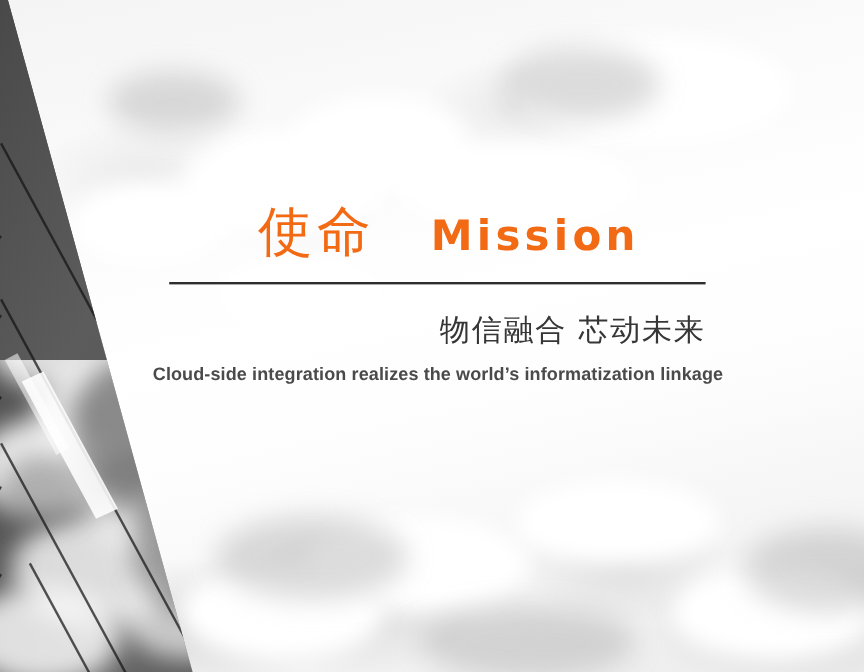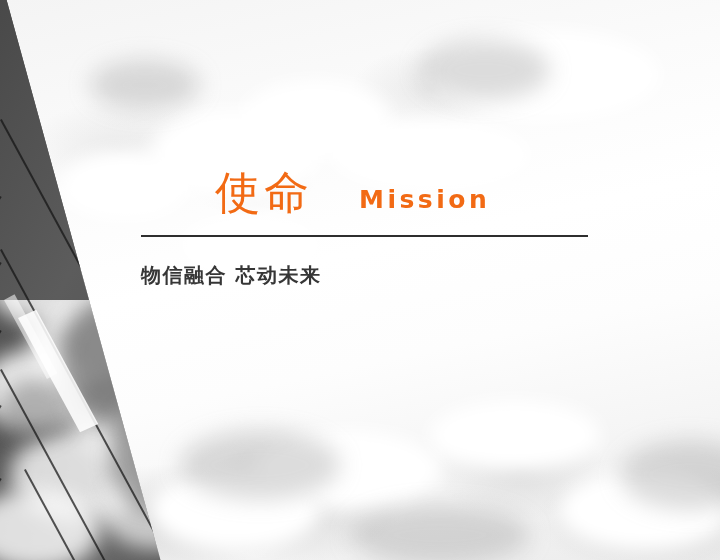--- a/index.html
+++ b/index.html
@@ -98,21 +98,21 @@
   .headline .cn {
     font-size: 45px;
     line-height: 1;
     color: #f26a14;
     font-weight: 500;
     letter-spacing: 4px;
     font-family: "DejaVu Sans", "Liberation Sans", sans-serif;
     padding-left: 74px;
   }
   .headline .en {
-    font-size: 25px;
+    font-size: 35px;
     line-height: 1;
     color: #f26a14;
     font-weight: bold;
     letter-spacing: 3.5px;
     padding-left: 46px;
     font-family: "DejaVu Sans", "Liberation Sans", sans-serif;
   }
 
   .rule {
     position: absolute;
@@ -121,27 +121,26 @@
     width: 447px;
     height: 2px;
     background: #2e2e2e;
   }
 
   .subtitle-cn {
     position: absolute;
     left: 141px;
     top: 258px;
     width: 447px;
-    text-align: left;
-    font-size: 20px;
+    text-align: right;
+    font-size: 25px;
     line-height: 34px;
     color: #363636;
     letter-spacing: 1.5px;
     font-family: "DejaVu Sans", "Liberation Sans", sans-serif;
-    font-weight: bold;
   }
 
   .tagline {
     position: absolute;
     left: 60px;
     top: 301px;
     width: 610px;
     text-align: center;
   }
   .tagline .line {
@@ -214,15 +213,16 @@
   <div class="headline">
     <span class="cn">使命</span>
     <span class="en">Mission</span>
   </div>
 
   <div class="rule"></div>
 
   <div class="subtitle-cn">物信融合 芯动未来</div>
 
   <div class="tagline">
+    <div class="line">Cloud-side integration realizes the world’s informatization linkage</div>
   </div>
 
 </div>
 
 </body></html>

